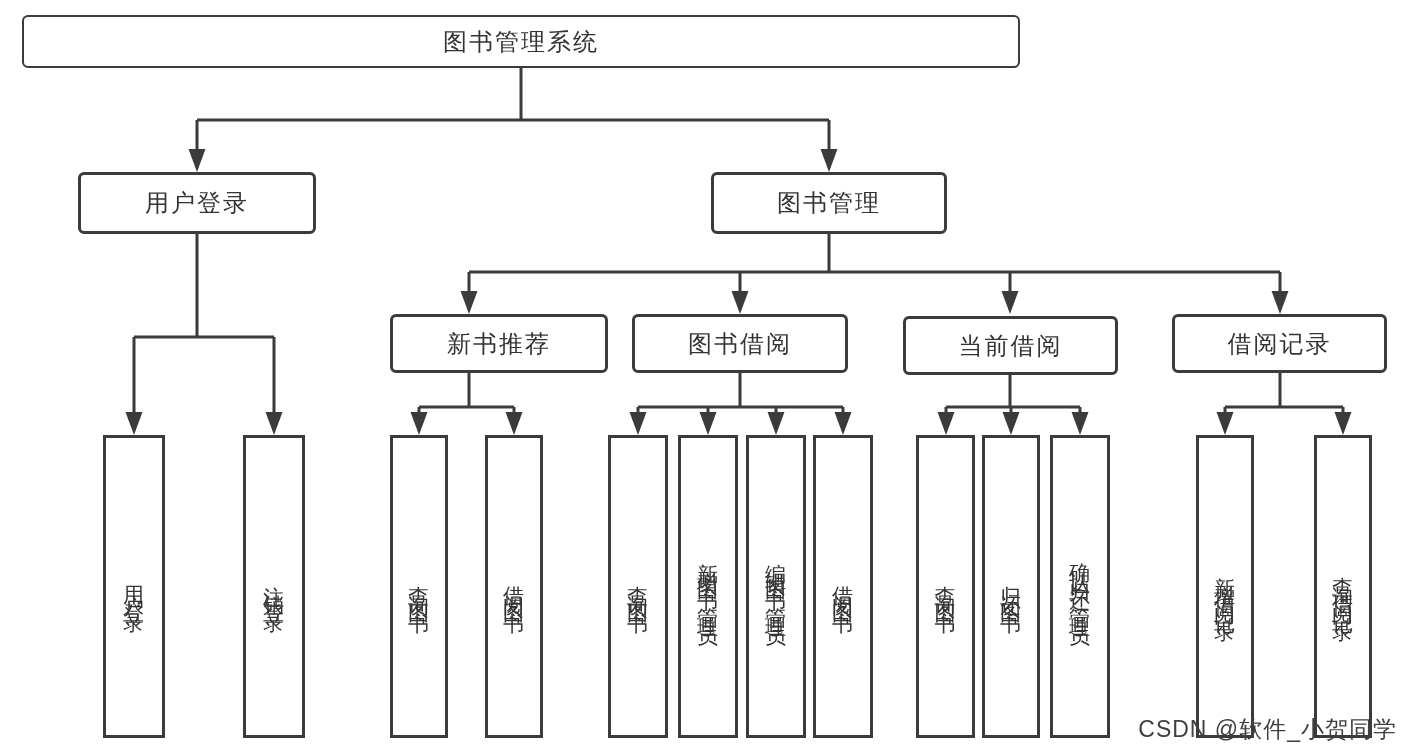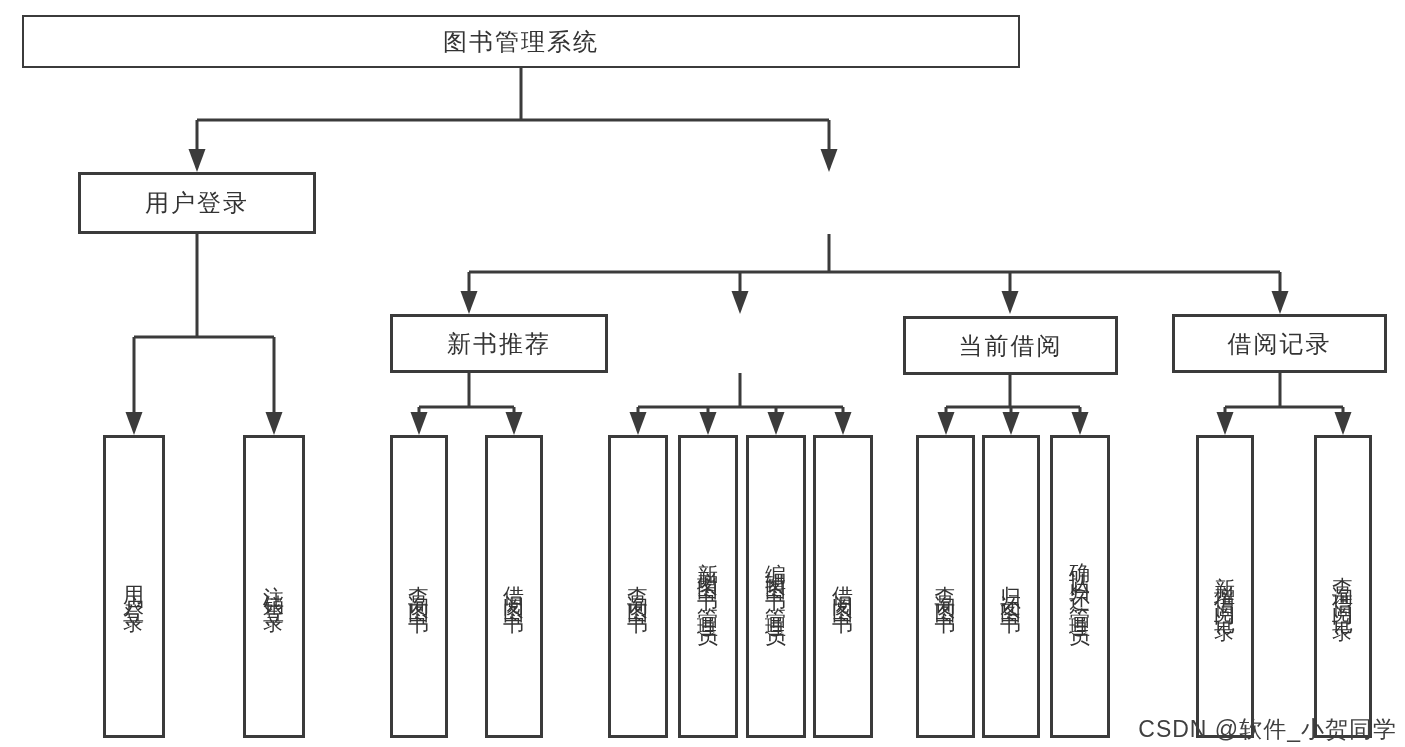--- a/index.html
+++ b/index.html
@@ -31,20 +31,21 @@
     color: #333333;
     display: flex;
     align-items: center;
     justify-content: center;
     text-align: center;
   }
   .hbox {
     font-size: 24px;
     letter-spacing: 2px;
     line-height: 1;
+    border-radius: 6px;
   }
   .root {
     left: 22px; top: 15px; width: 998px; height: 53px;
     border-width: 2.5px;
   }
   .leaf {
     top: 435px;
     height: 303px;
     writing-mode: vertical-rl;
     text-orientation: mixed;
@@ -107,22 +108,24 @@
       <polygon points="1002.5,412 1019.5,412 1011,435"></polygon>
       <polygon points="1071.5,412 1088.5,412 1080,435"></polygon>
       <polygon points="1216.5,412 1233.5,412 1225,435"></polygon>
       <polygon points="1334.5,412 1351.5,412 1343,435"></polygon>
     </g>
   </svg>
 
   <div class="box hbox root">图书管理系统</div>
 
   <div class="box hbox" style="left:78px; top:172px; width:238px; height:62px;">用户登录</div>
+  <div class="box hbox" style="left:711px; top:172px; width:236px; height:62px;">图书管理</div>
 
   <div class="box hbox" style="left:360px; top:314px; width:218px; height:59px;margin-left:30px;">新书推荐</div>
+  <div class="box hbox" style="left:632px; top:314px; width:216px; height:59px;">图书借阅</div>
   <div class="box hbox" style="left:903px; top:316px; width:215px; height:59px;">当前借阅</div>
   <div class="box hbox" style="left:1172px; top:314px; width:215px; height:59px;">借阅记录</div>
 
   <div class="box leaf" style="left:103px; width:62px;">用户登录</div>
   <div class="box leaf" style="left:243px; width:62px;">注销登录</div>
 
   <div class="box leaf" style="left:390px; width:58px;">查询图书</div>
   <div class="box leaf" style="left:485px; width:58px;">借阅图书</div>
 
   <div class="box leaf" style="left:608px; width:60px;">查询图书</div>

